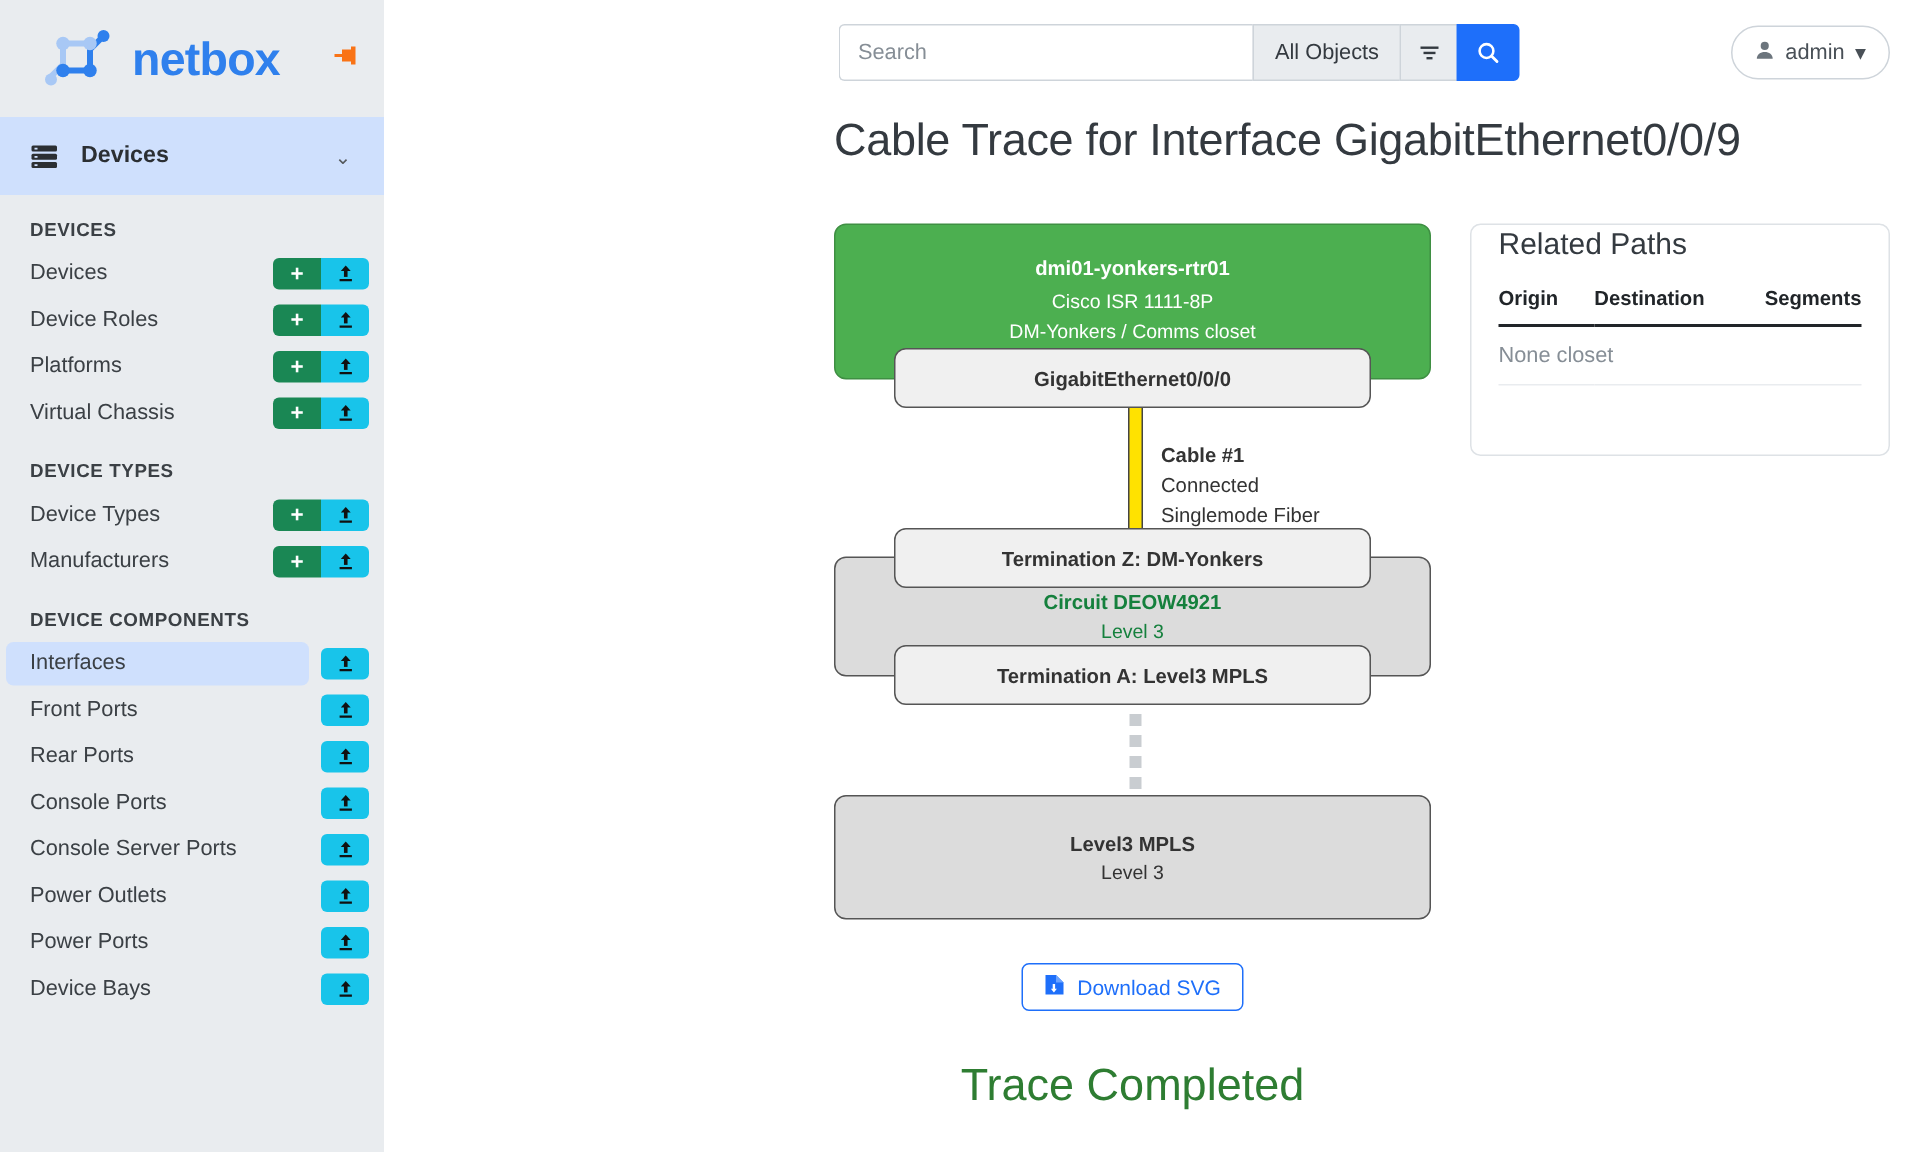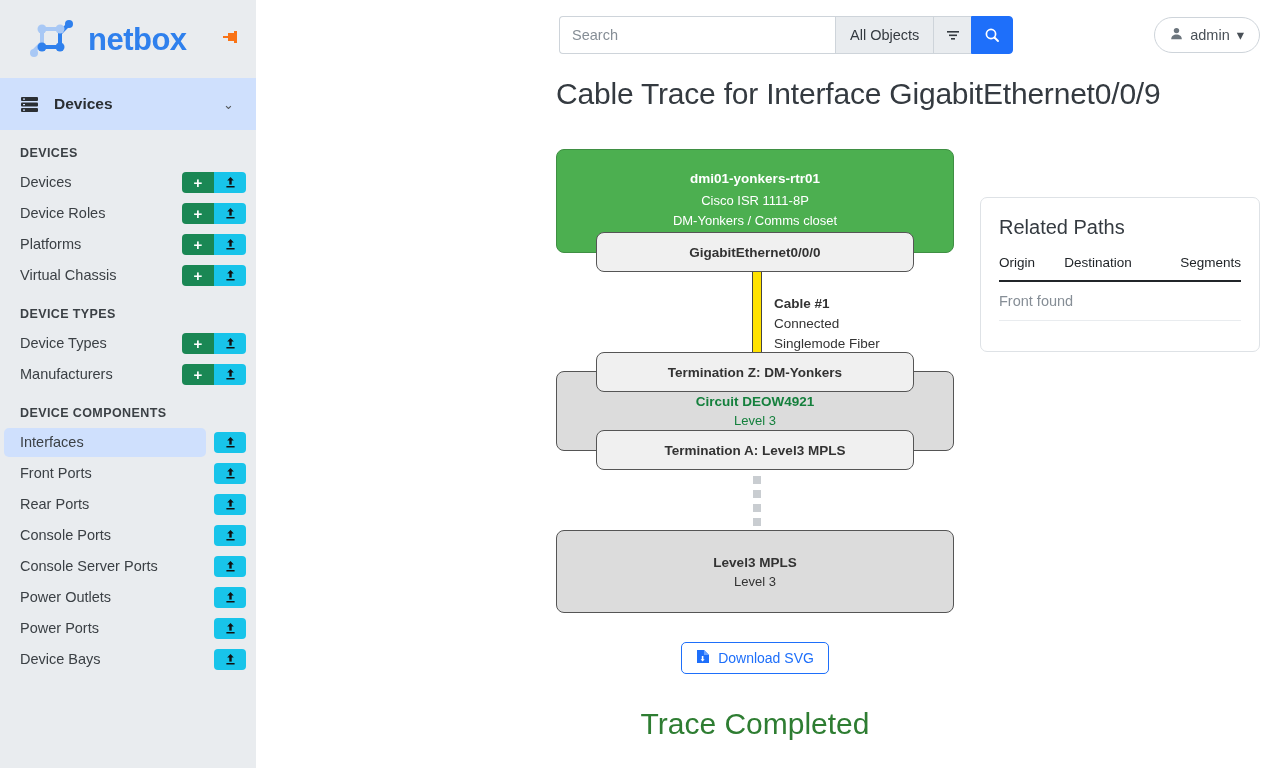--- a/index.html
+++ b/index.html
@@ -205,26 +205,26 @@
   }
   .trace-done {
     text-align: center; margin-top: 33px;
     font-size: 30px; color: #2e7d32; font-weight: 400;
   }
 
   
   .card {
     width: 568px; height: 155px;
     border: 1px solid #dee2e6; border-radius: 7px;
-    background: #fff; padding: 18px 18px 0 18px; margin-top: 48px;
+    background: #fff; padding: 2px 18px 0 18px;
   }
   .card-title { font-size: 20px; color: #343a40; font-weight: 400; margin-bottom: 16px; }
   .rp-table { width: 100%; border-collapse: collapse; }
   .rp-table th {
-    text-align: left; font-size: 13.5px; font-weight: 400; color: #212529;
+    text-align: left; font-size: 13.5px; font-weight: 700; color: #212529;
     padding: 0 0 10px 0;
     border-bottom: 2px solid #212529;
   }
   .rp-table th.c1 { width: 125px; }
   .rp-table th.c2 { width: 215px; }
   .rp-table td {
     font-size: 14.5px; color: #868e96;
     padding: 11px 0 11px 0;
     border-bottom: 1px solid #e9ecef;
   }
@@ -565,21 +565,21 @@
         <table class="rp-table">
           <thead>
             <tr>
               <th class="c1">Origin</th>
               <th class="c2">Destination</th>
               <th>Segments</th>
             </tr>
           </thead>
           <tbody>
             <tr>
-              <td colspan="3">Front found</td>
+              <td colspan="3">None closet</td>
             </tr>
           </tbody>
         </table>
       </div>
 
     </div>
   </section>
 </div>
 
 </body></html>

